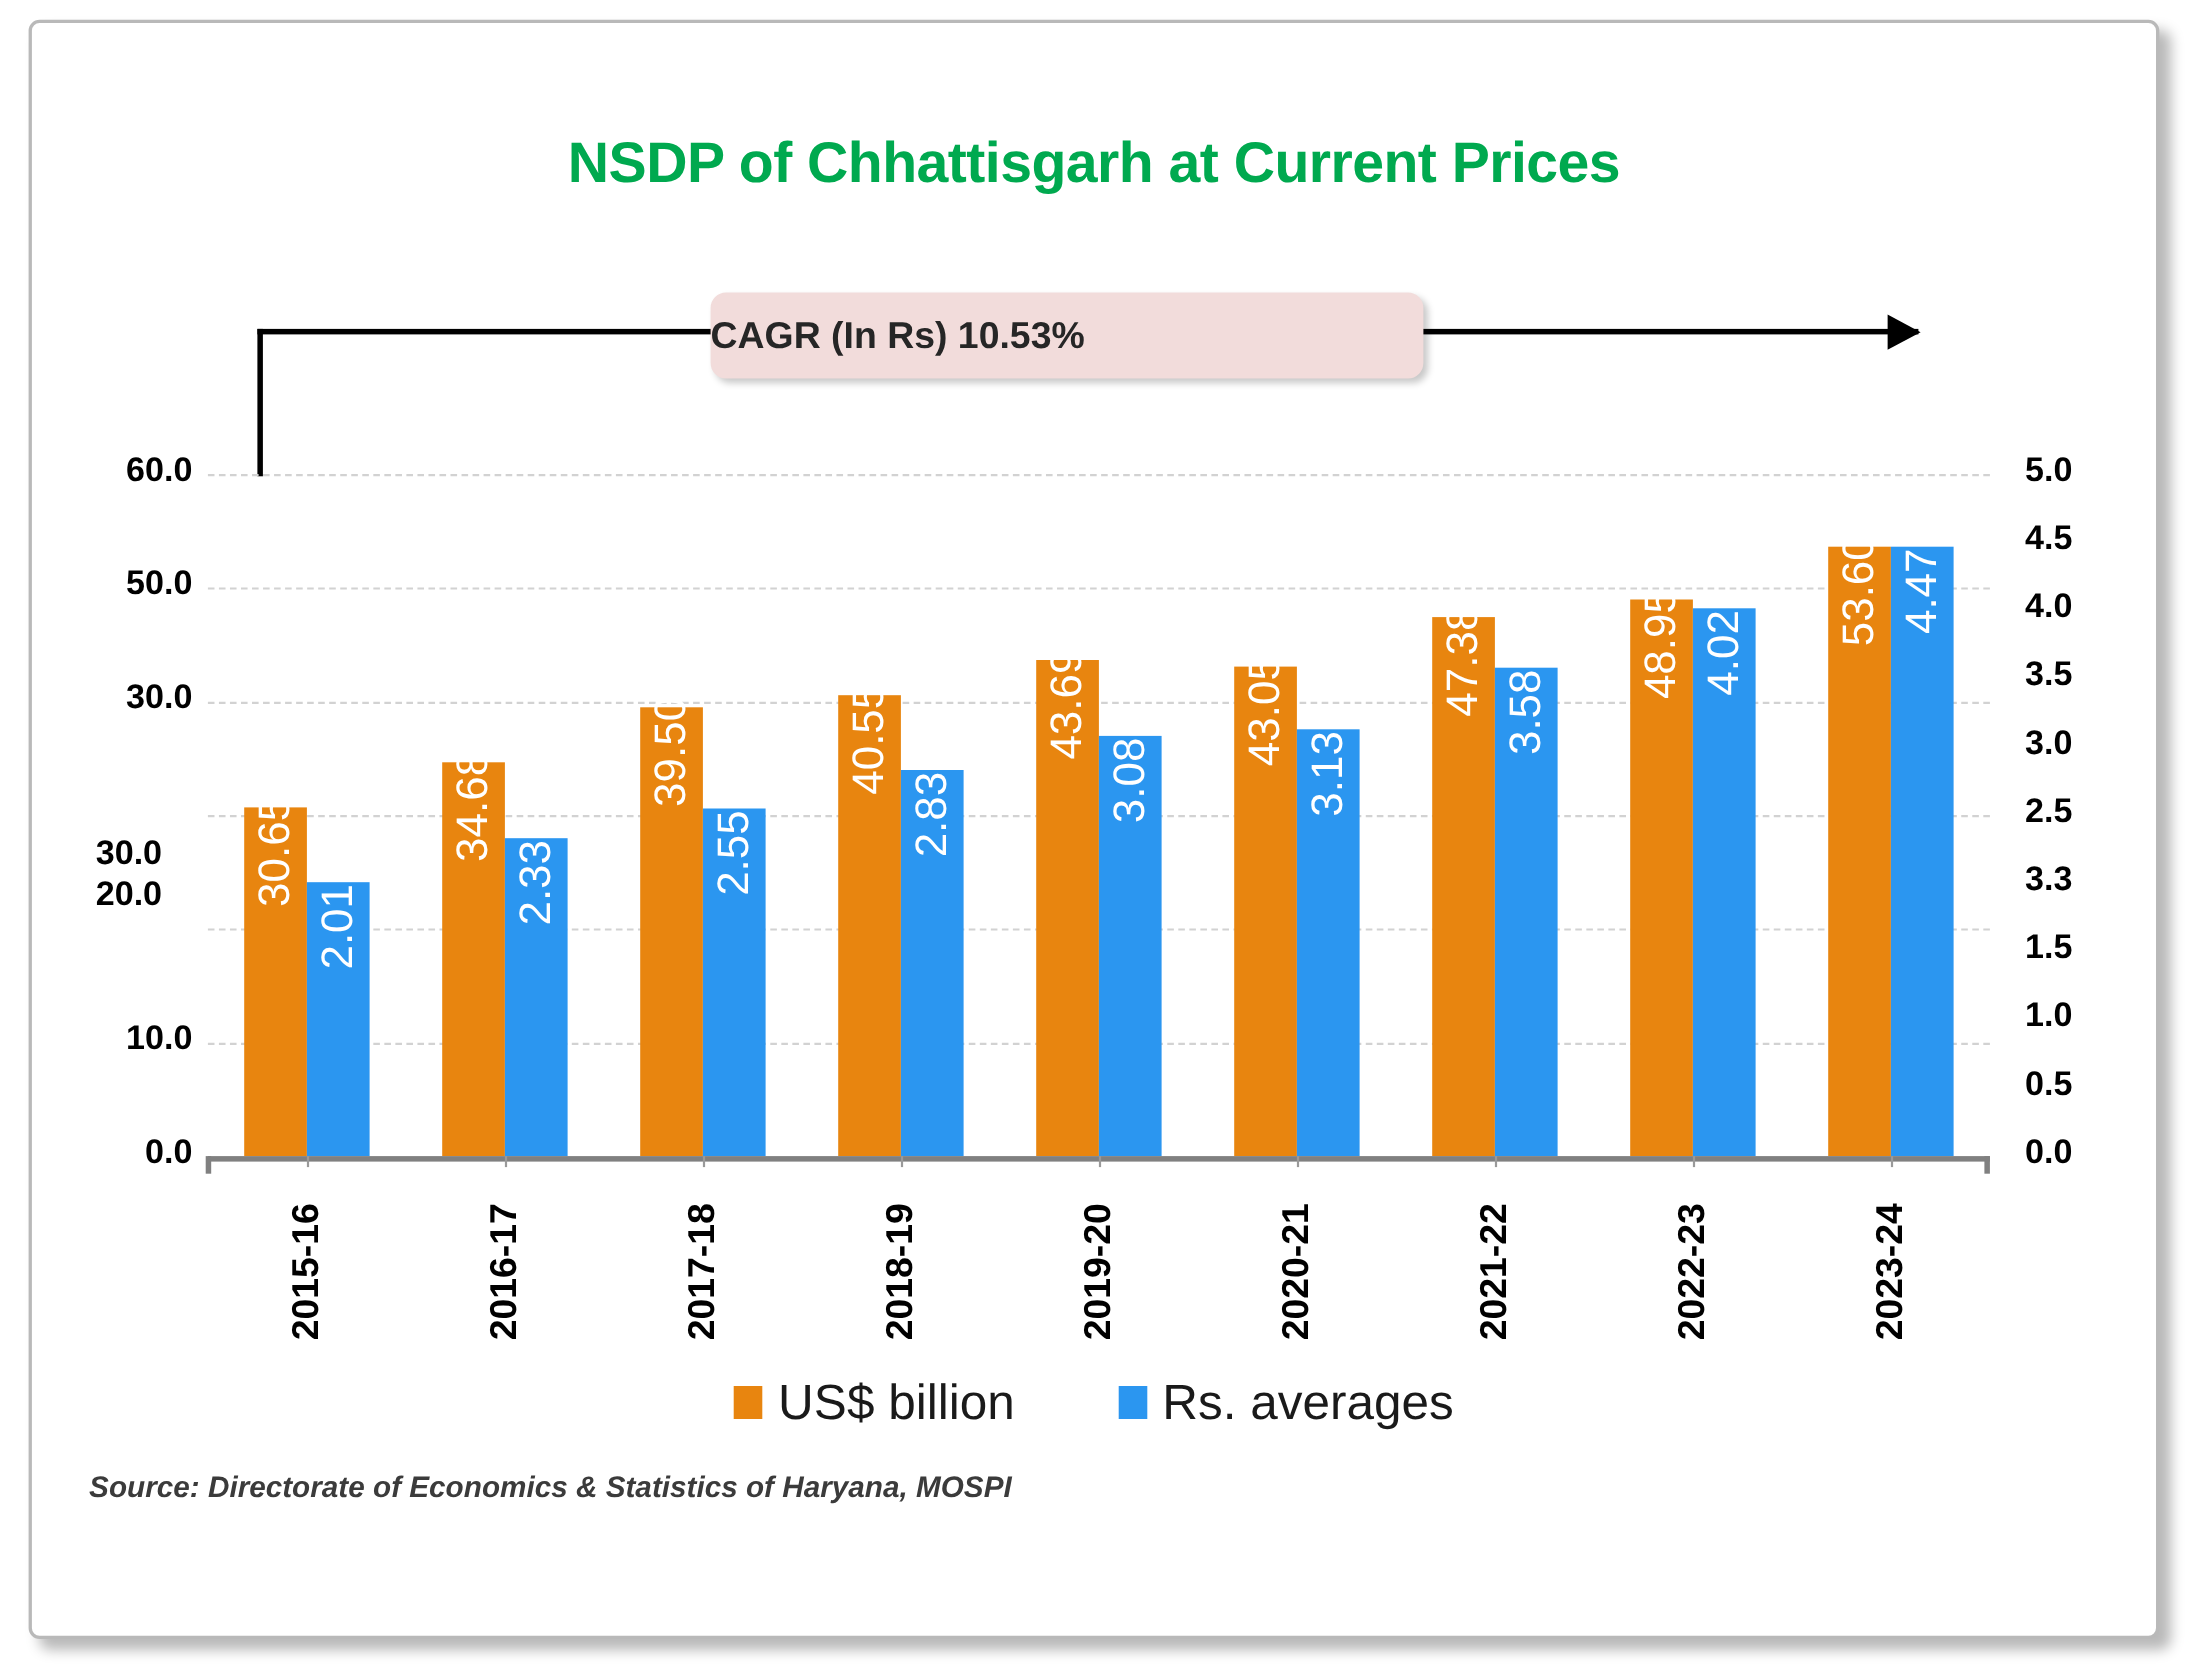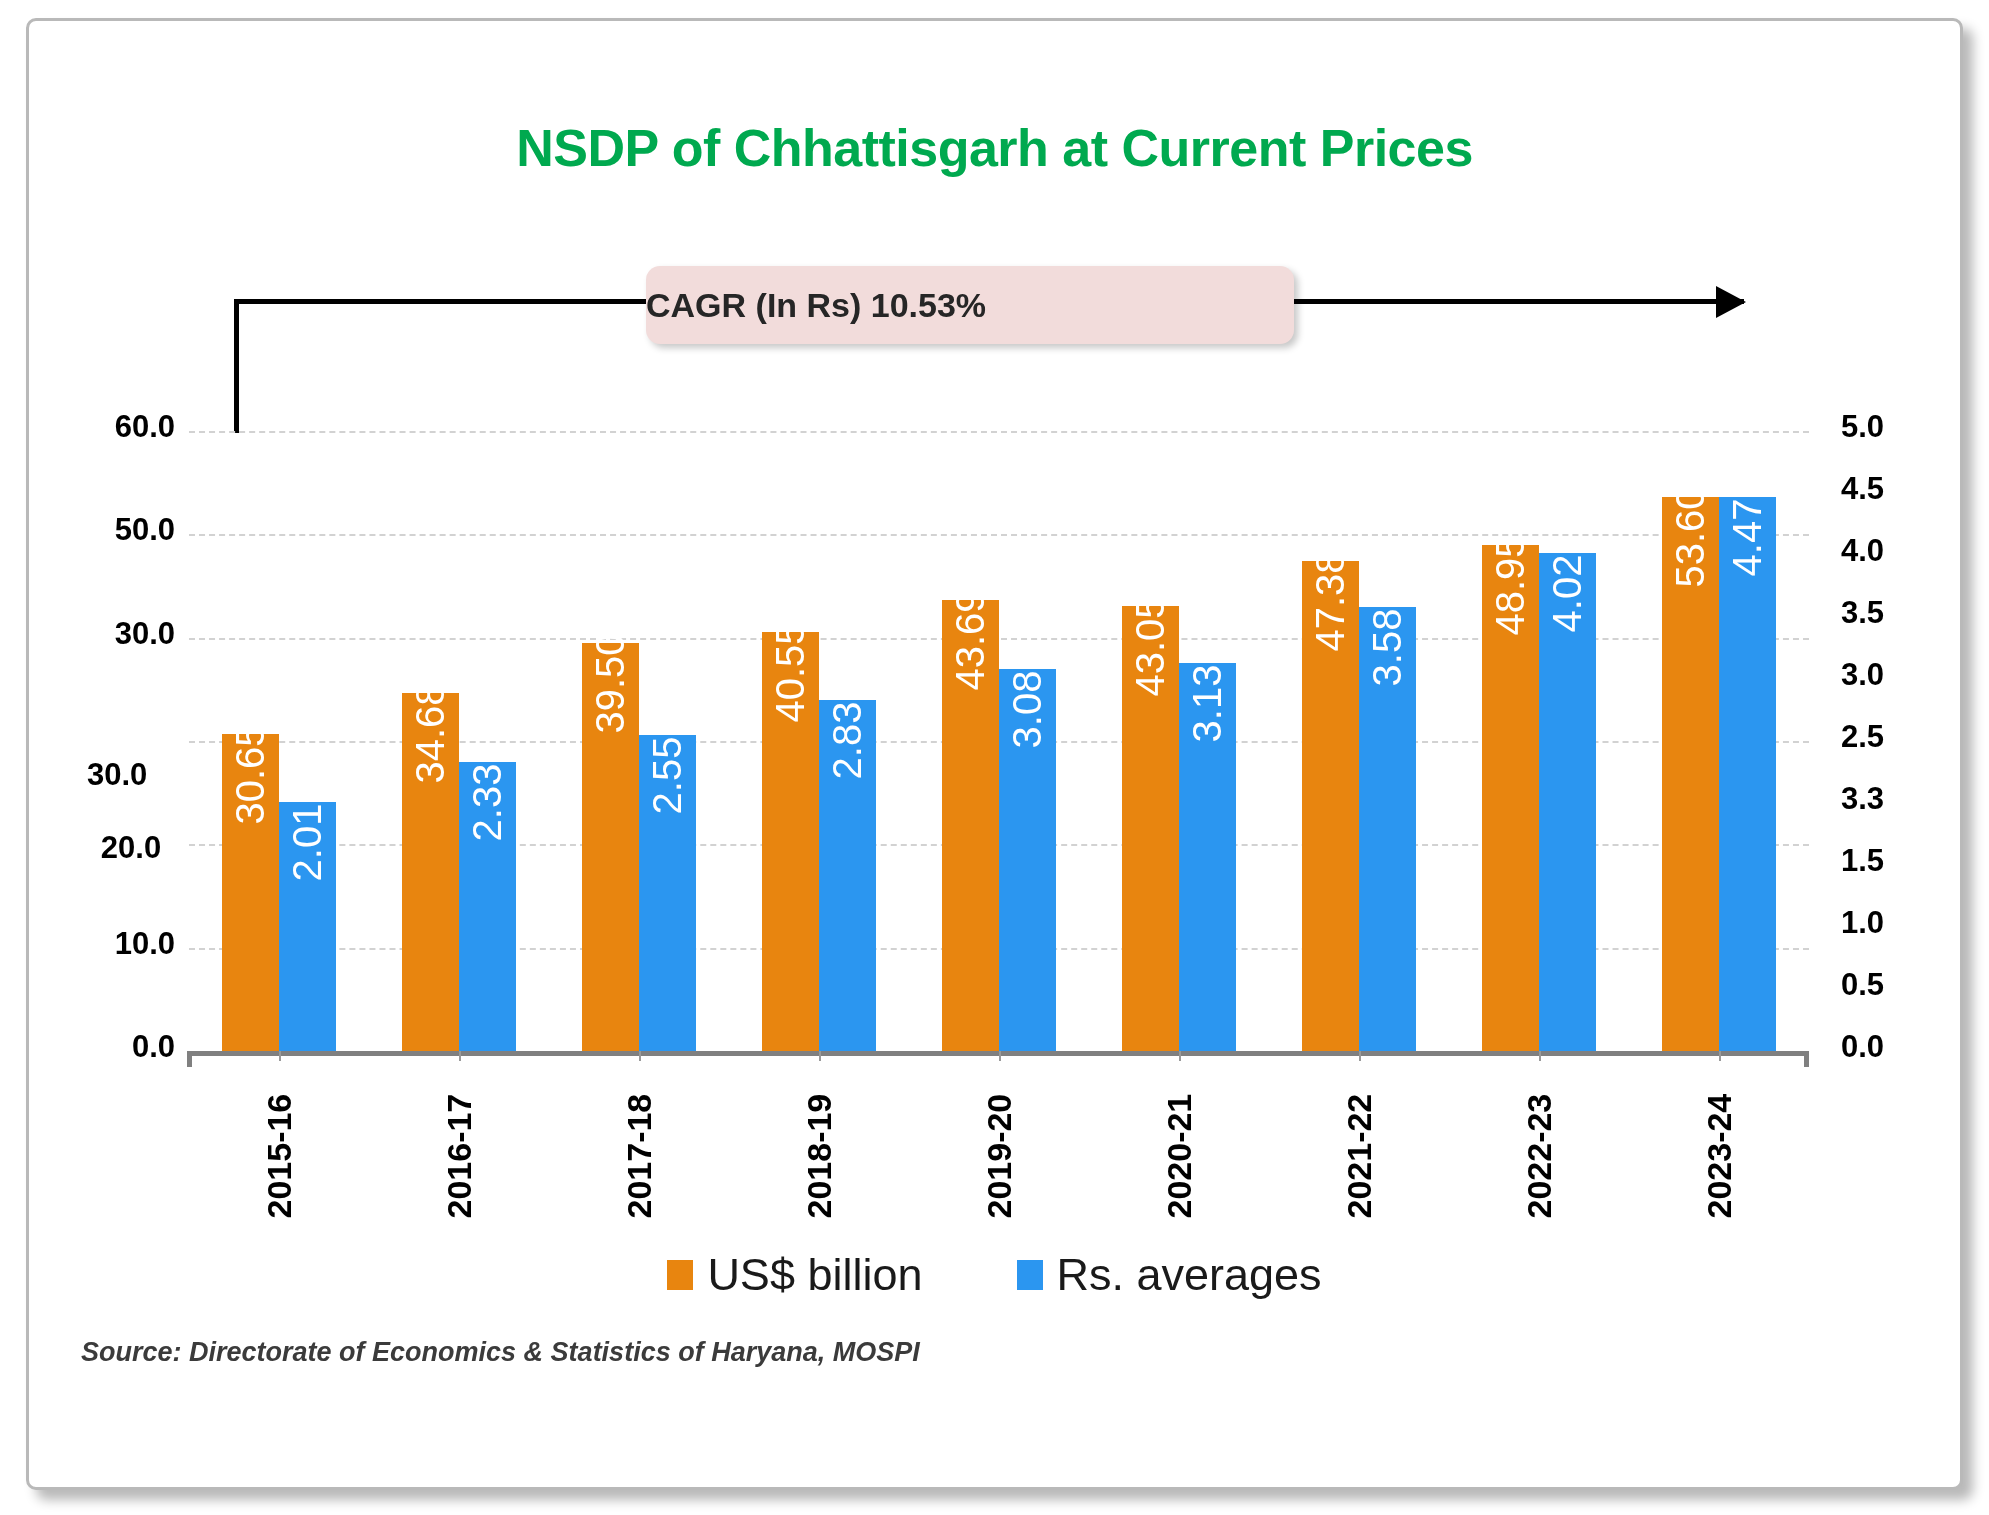--- a/index.html
+++ b/index.html
@@ -225,21 +225,21 @@
       <div class="gridline" style="position: absolute; left: 160px; width: 1620px; top: 720px;"></div>
       <div class="gridline" style="position: absolute; left: 160px; width: 1620px; top: 823.333px;"></div>
       <div class="gridline" style="position: absolute; left: 160px; width: 1620px; top: 926.667px;"></div>
     </div>
 
   <div id="ylabels-left">
       <div class="axis-label" style="left: 58px; width: 88px; text-align: right; top: 388px;">60.0</div>
       <div class="axis-label" style="left: 58px; width: 88px; text-align: right; top: 491.333px;">50.0</div>
       <div class="axis-label" style="left: 58px; width: 88px; text-align: right; top: 594.667px;">30.0</div>
       <div class="axis-label" style="left: 58px; width: 88px; text-align: left; top: 698px; margin-top: 38px;">30.0</div>
-      <div class="axis-label" style="left: 58px; width: 88px; text-align: center; top: 809px;">20.0</div>
+      <div class="axis-label" style="left: 58px; width: 88px; text-align: left; top: 774px;">20.0</div>
       <div class="axis-label" style="left: 58px; width: 88px; text-align: right; top: 904.667px;">10.0</div>
       <div class="axis-label" style="left: 58px; width: 88px; text-align: right; top: 1008px;">0.0</div>
     </div>
   <div id="ylabels-right">
       <div class="axis-label" style="left: 1812px; top: 388px;">5.0</div>
       <div class="axis-label" style="left: 1812px; top: 450px;">4.5</div>
       <div class="axis-label" style="left: 1812px; top: 512px;">4.0</div>
       <div class="axis-label" style="left: 1812px; top: 574px;">3.5</div>
       <div class="axis-label" style="left: 1812px; top: 636px;">3.0</div>
       <div class="axis-label" style="left: 1812px; top: 698px;">2.5</div>

